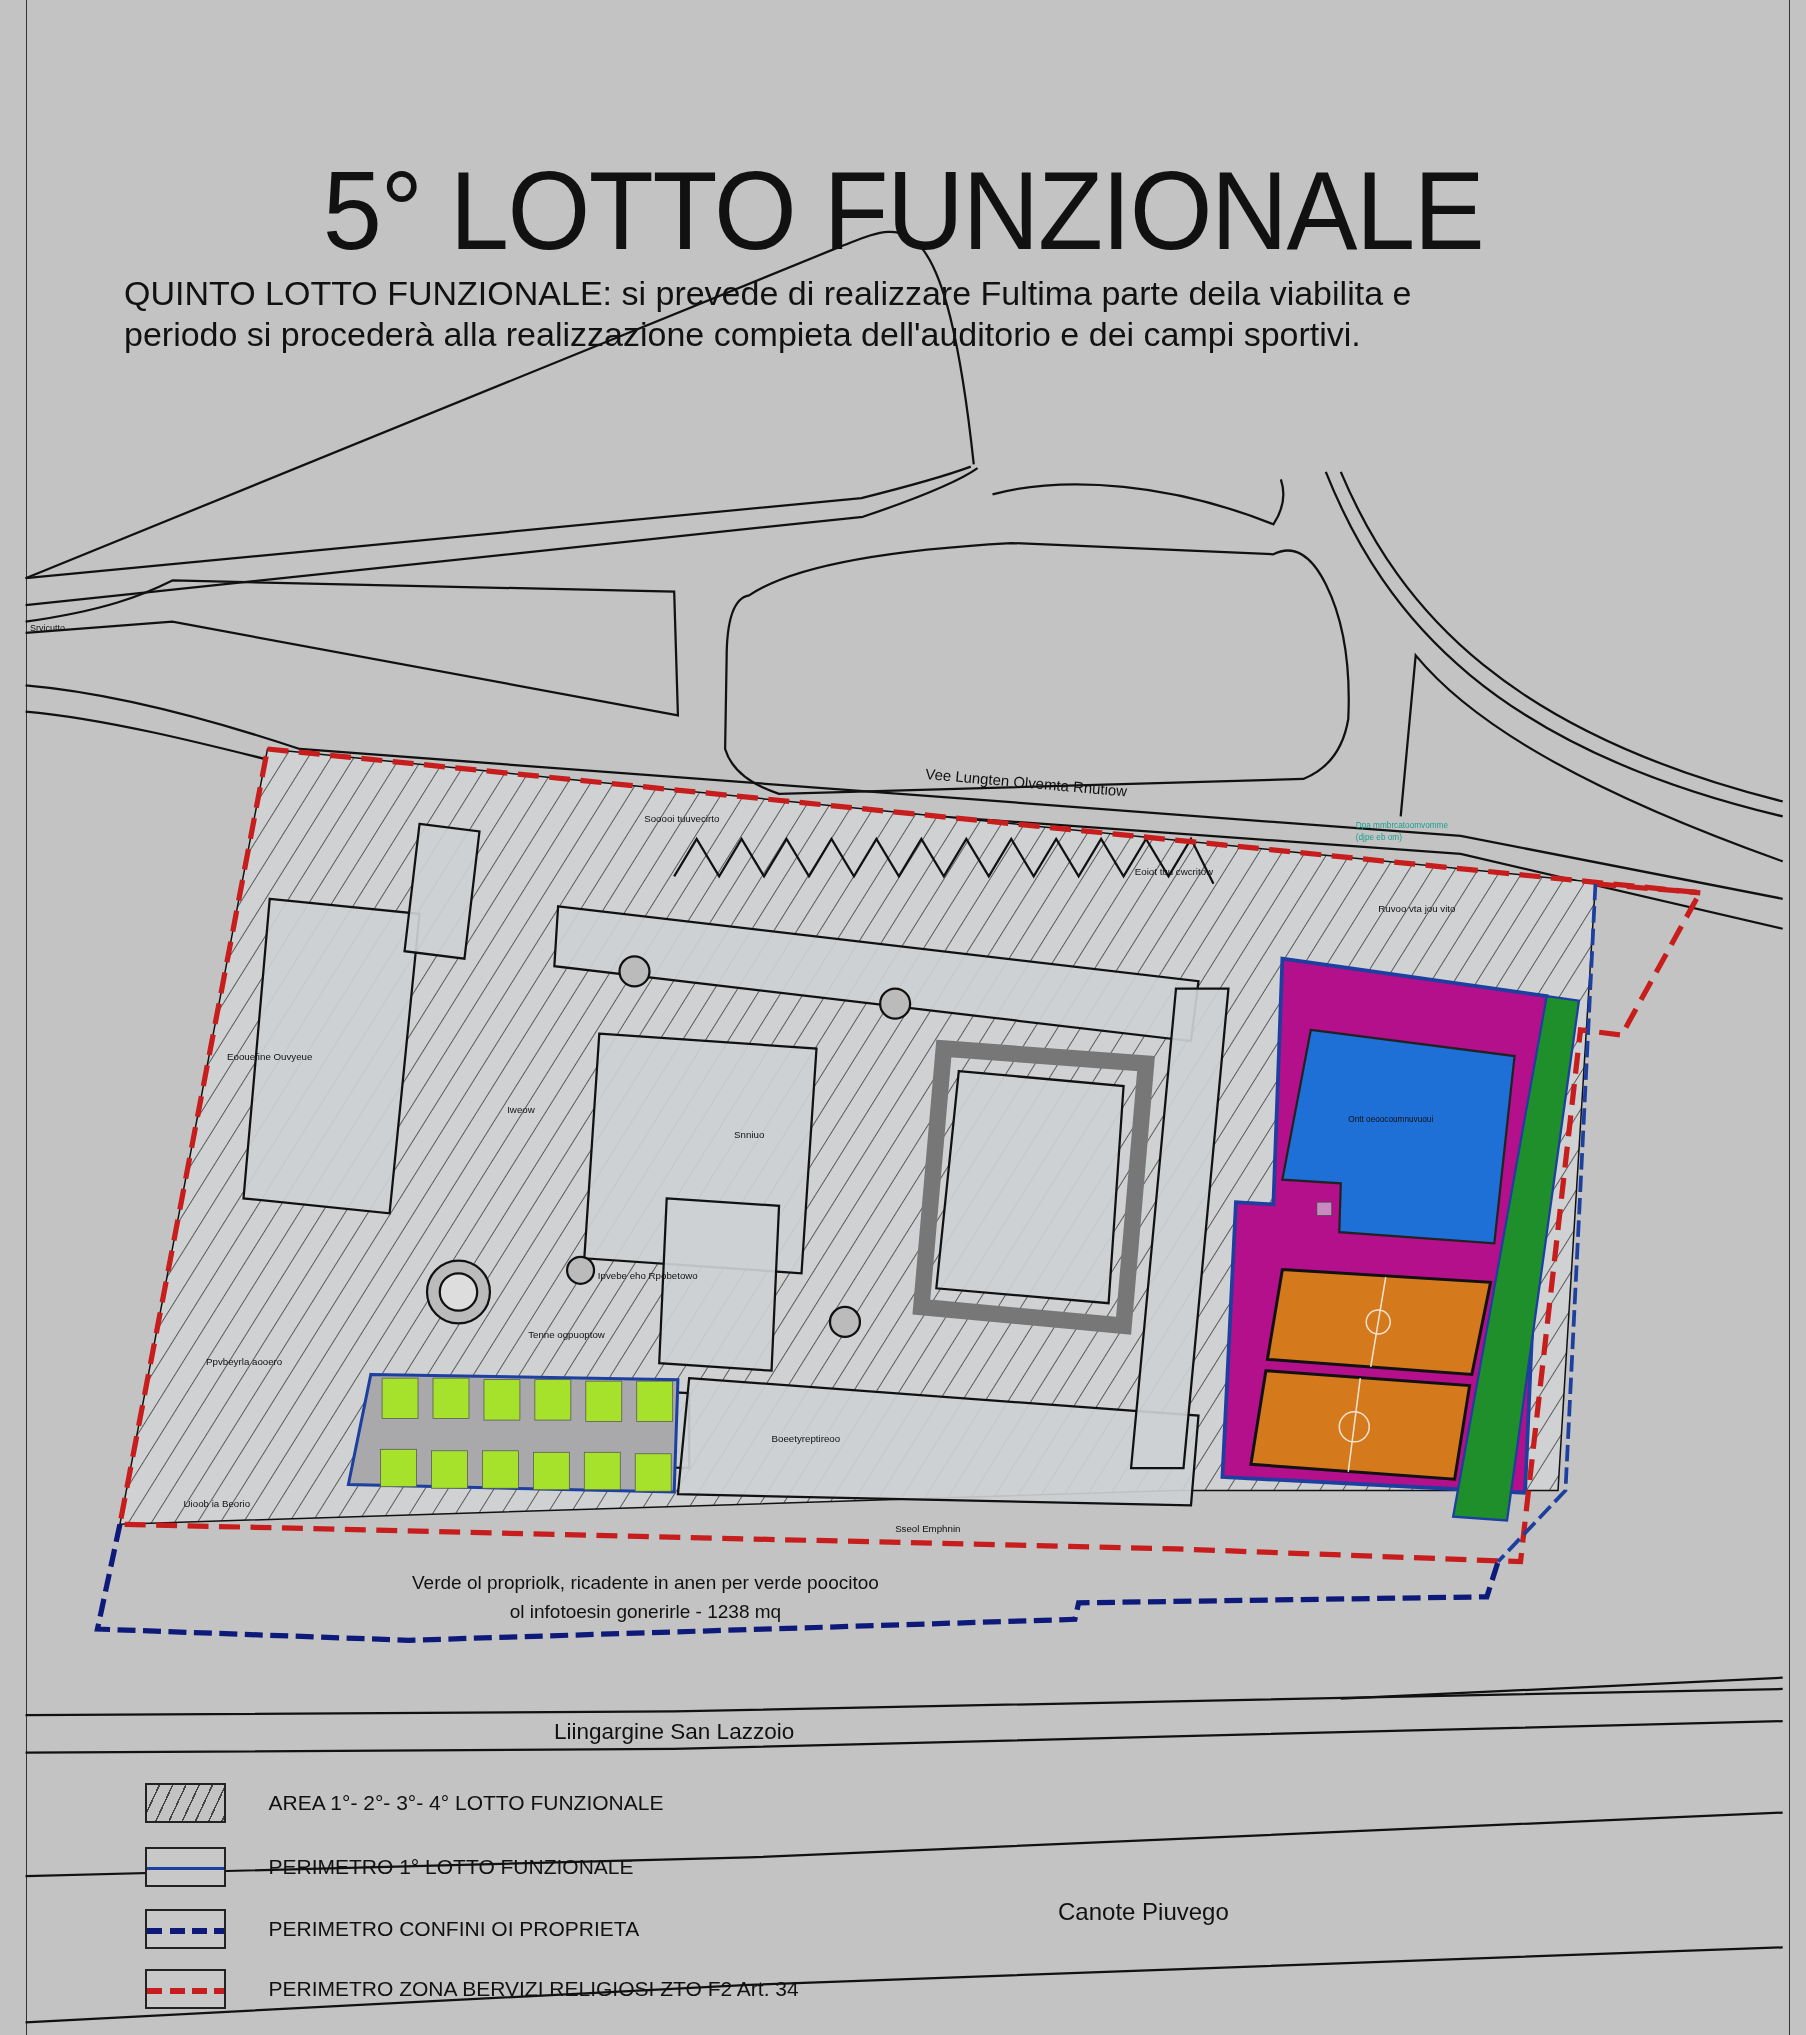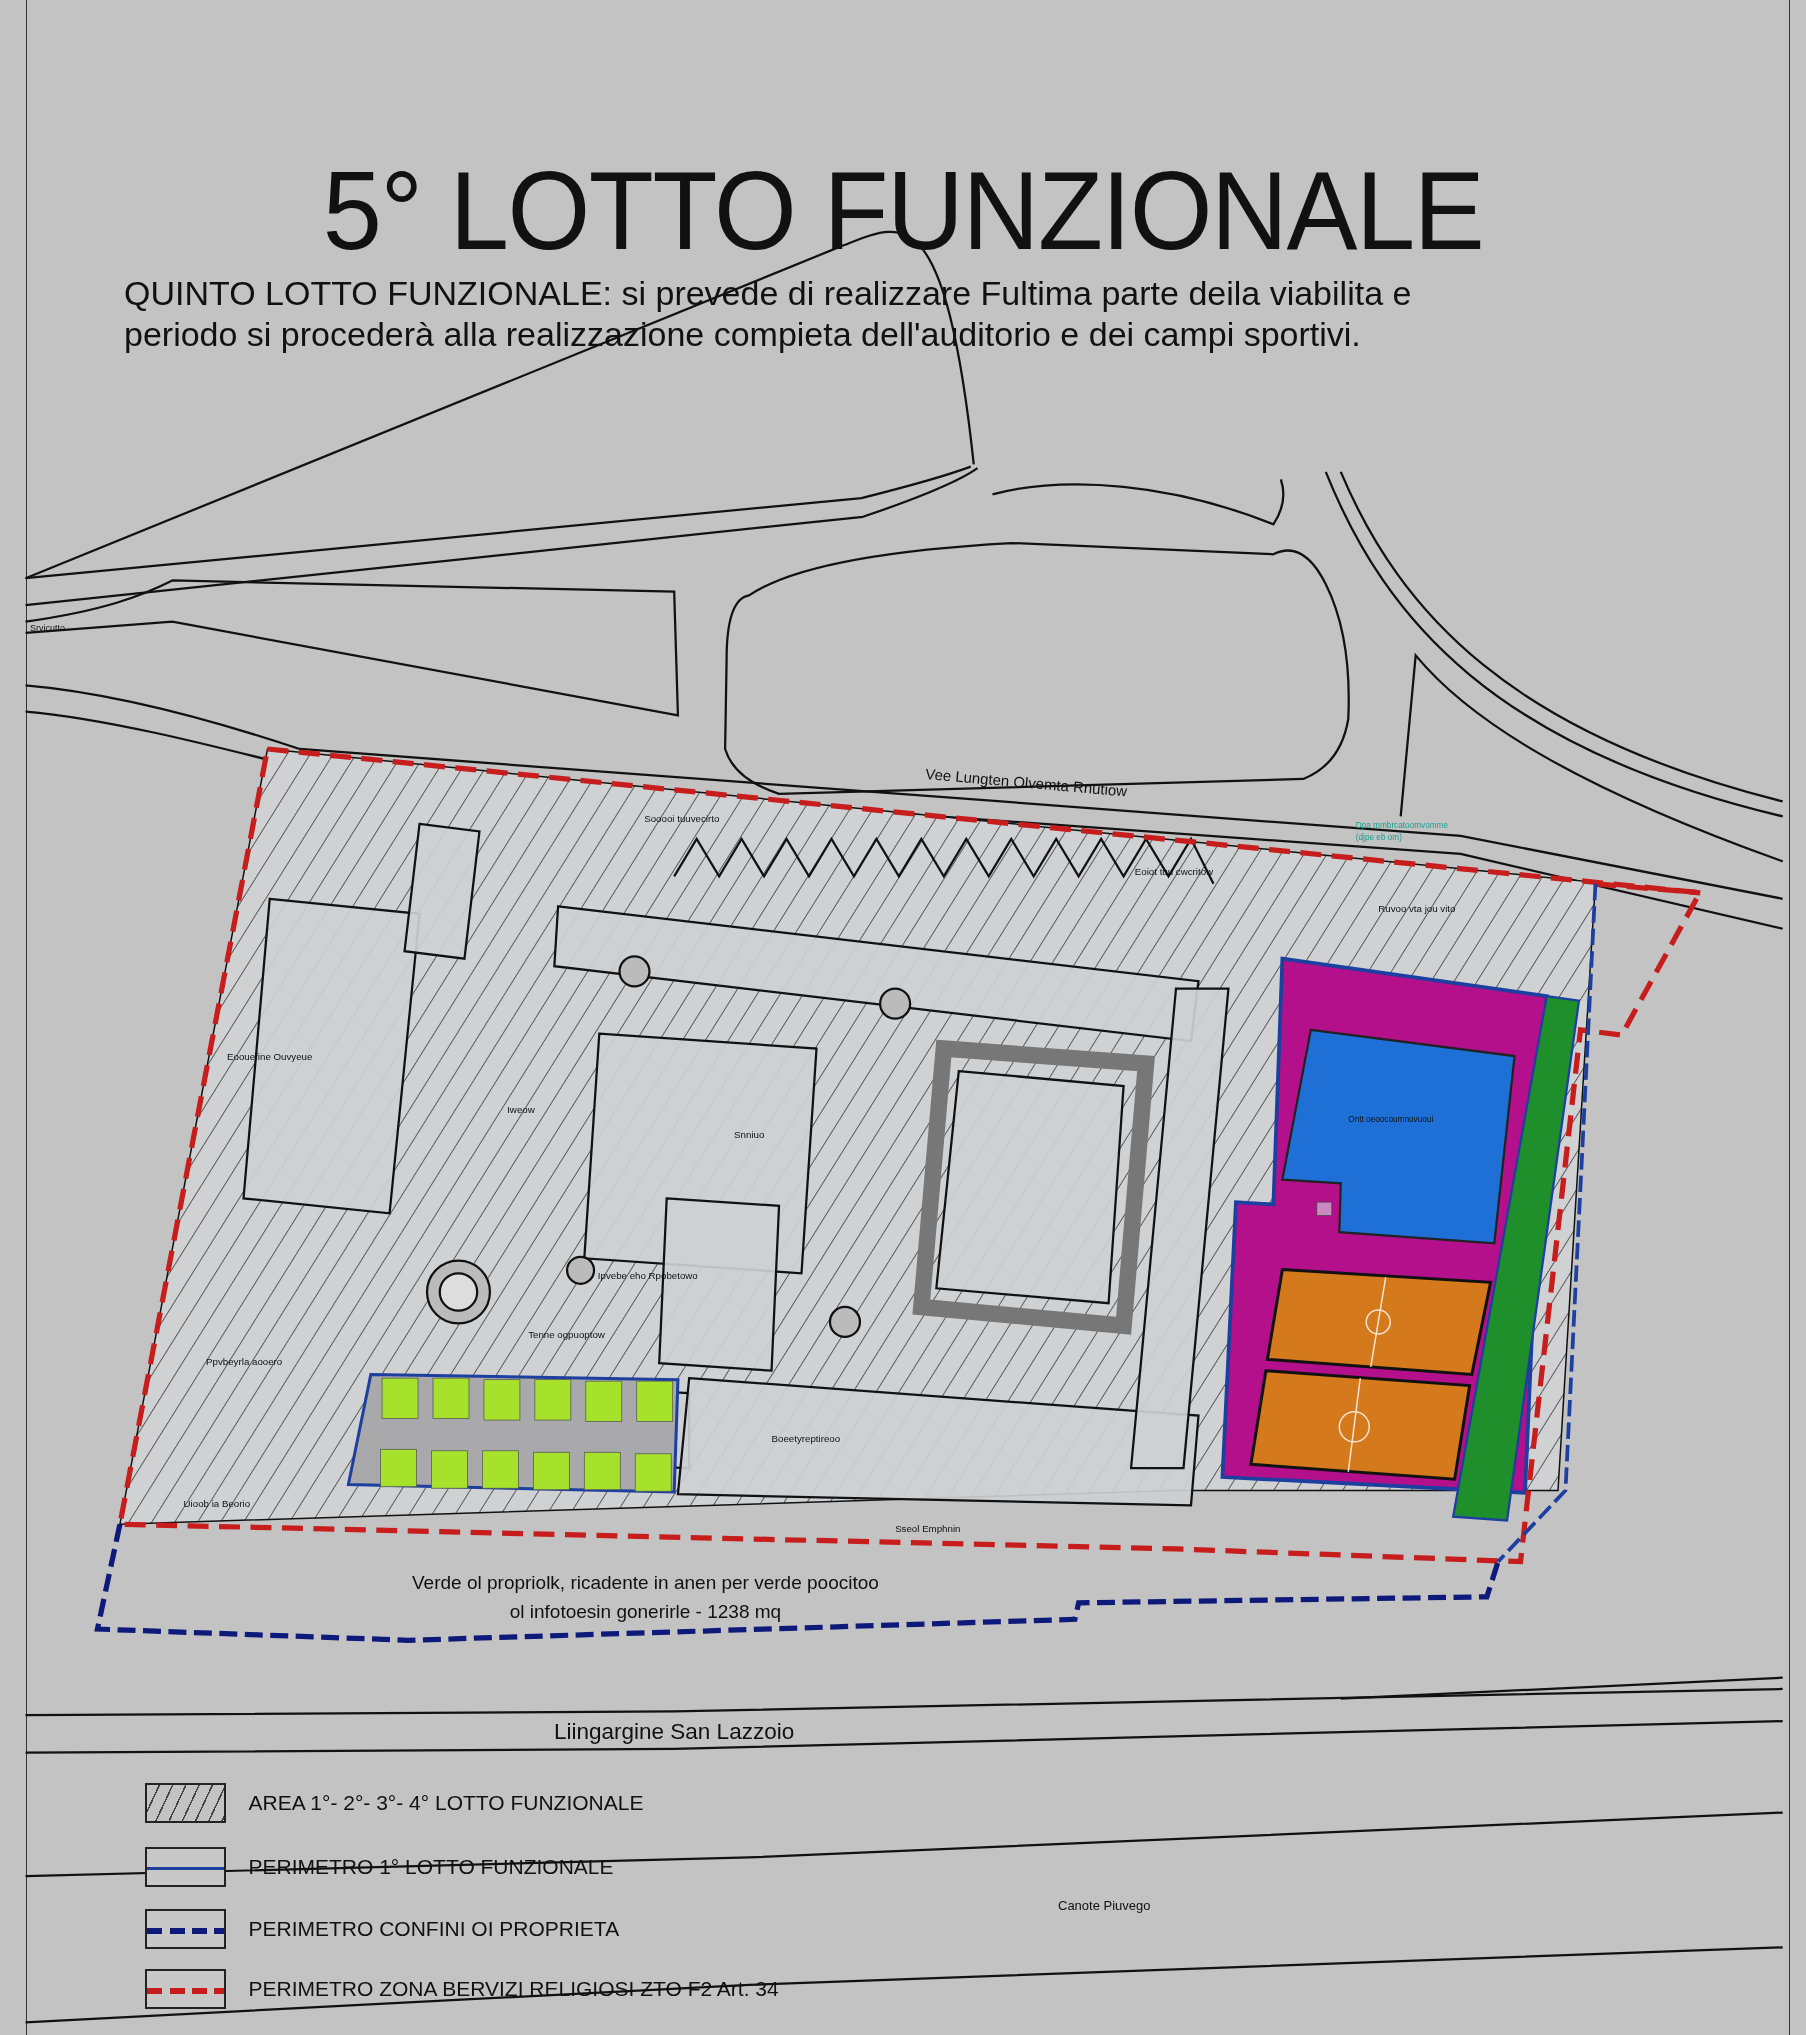--- a/index.html
+++ b/index.html
@@ -7,23 +7,23 @@
          font-family:"Liberation Sans", sans-serif; color:#111; }
   .frame { position:absolute; left:25.5px; top:0; width:1762px; height:2035px;
            border-left:1.5px solid #333; border-right:1.5px solid #333; }
   .title { position:absolute; left:0; width:1806px; top:146px; text-align:center;
            font-size:112px; letter-spacing:-1.5px; font-weight:400; transform:scaleX(0.95); }
   .desc { position:absolute; left:124px; top:273px; width:1498px; font-size:34px; line-height:41px; }
   svg.plan { position:absolute; left:0; top:0; }
   .lbl { font-family:"Liberation Sans", sans-serif; fill:#111; }
   .note { position:absolute; left:412px; top:1569px; font-size:19px; line-height:28.5px;text-align:center; }
   .road { position:absolute; left:554px; top:1719px; font-size:22.5px; }
-  .canal { position:absolute; left:1058px; top:1898px; font-size:13px; }
+  .canal { position:absolute; left:1058px; top:1898px; font-size:24px; }
   .legend { position:absolute; left:145px; top:1783px; }
-  .leg-item { position:absolute; left:0; display:flex; align-items:center; }
+  .leg-item { position:absolute; left:0; display:flex; align-items:center;gap:20px; }
   .leg-swatch { width:81px; height:40px; border:2.2px solid #222; box-sizing:border-box; position:relative; background:#c8c8c8; }
   .leg-text { margin-left:22.5px; font-size:21px; white-space:nowrap; }
   .sw-hatch { background: repeating-linear-gradient(115deg, transparent 0 10.5px, #444 10.5px 12px); }
   .sw-blue::after { content:""; position:absolute; left:0; right:0; top:18px; height:3px; background:#1c3fa0; }
   .sw-navy::after { content:""; position:absolute; left:0; right:0; top:16.5px; height:6px;
       background: repeating-linear-gradient(90deg,#0e1a7a 0 15px, transparent 15px 22.5px); }
   .sw-red::after { content:""; position:absolute; left:0; right:0; top:16.5px; height:6px;
       background: repeating-linear-gradient(90deg,#c81d1d 0 15px, transparent 15px 22.5px); }
 </style>
 </head>

